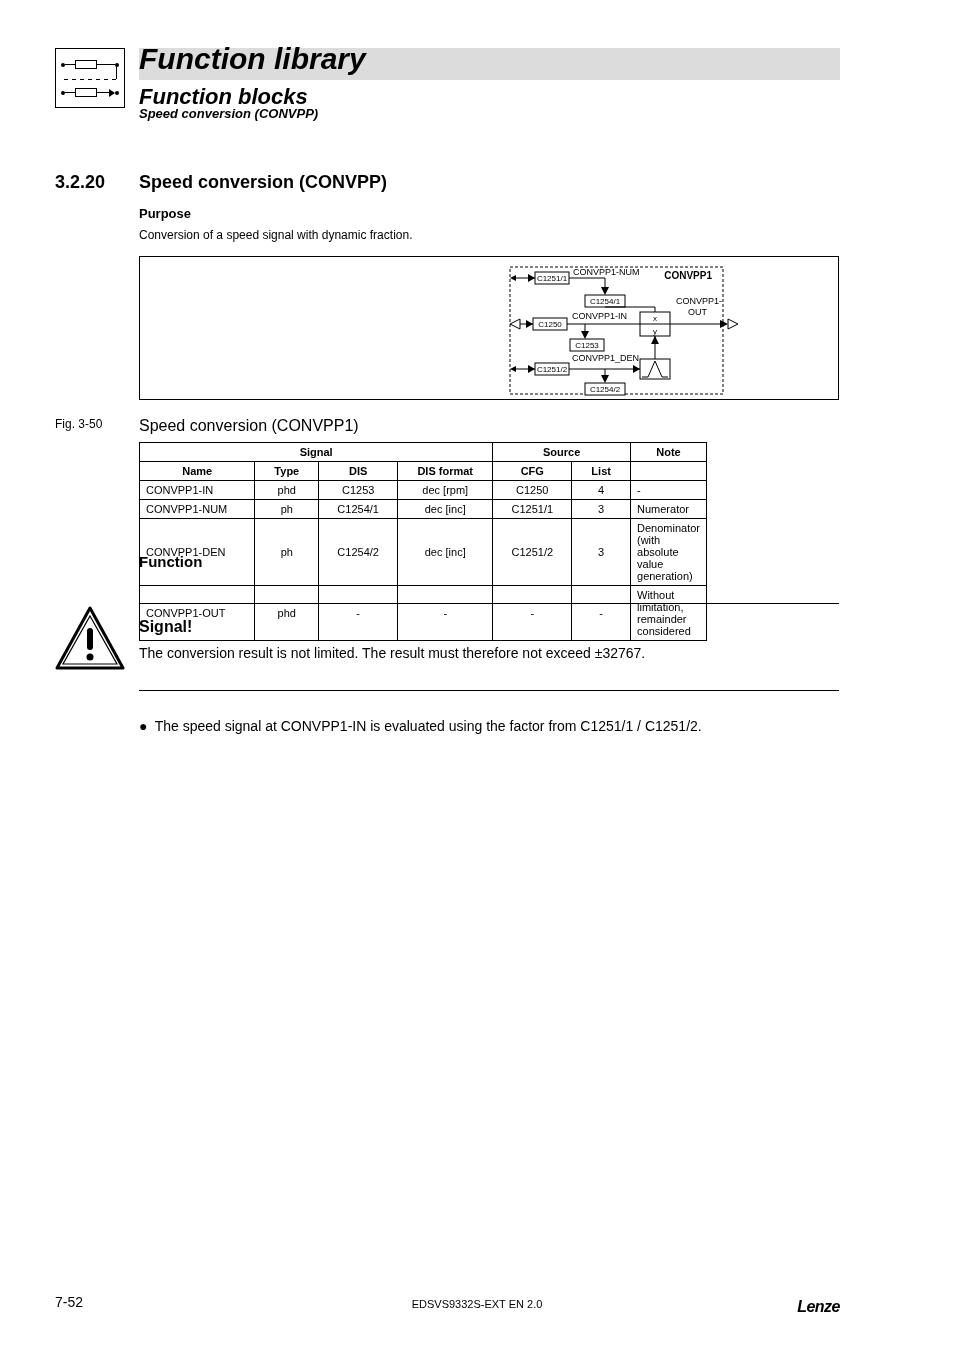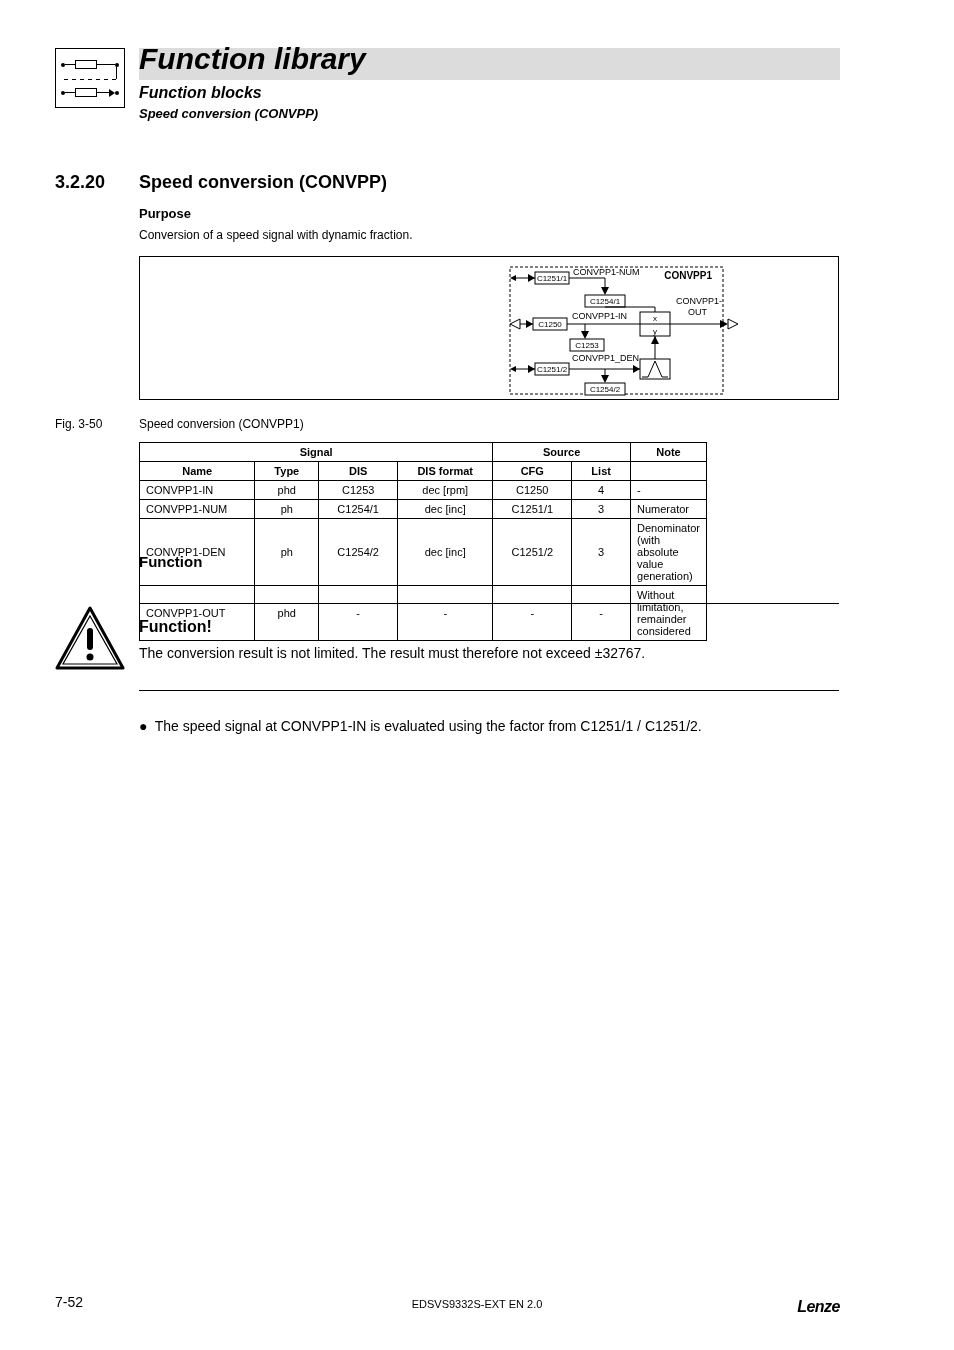--- a/index.html
+++ b/index.html
@@ -35,21 +35,21 @@
     font-weight: bold;
     font-size: 30px;
     color: #000;
     z-index: 2;
   }
   .header-sub1 {
     position: absolute;
     top: 84px;
     font-style: italic;
     font-weight: bold;
-    font-size: 16px;
+    font-size: 22px;
   }
   .header-sub2 {
     position: absolute;
     top: 106px;
     font-style: italic;
     font-weight: bold;
     font-size: 13px;
   }
 
   
@@ -123,21 +123,21 @@
   .fig-label {
     position: absolute;
     left: 55px;
     top: 417px;
     font-size: 12px;
   }
   .fig-text {
     position: absolute;
     left: 139px;
     top: 417px;
-    font-size: 12px;
+    font-size: 16px;
   }
 
   
   .sig-table {
     position: absolute;
     left: 139px;
     top: 442px;
     border-collapse: collapse;
     font-size: 11px;
     width: 568px;
@@ -405,21 +405,21 @@
   <div class="h-function">Function</div>
   <div class="rule1"></div>
 
   <svg class="warning-icon" viewBox="0 0 70 65">
     <polygon points="35,2 68,62 2,62" fill="none" stroke="#000" stroke-width="3" stroke-linejoin="round"></polygon>
     <polygon points="35,10 62,58 8,58" fill="none" stroke="#000" stroke-width="1.2"></polygon>
     <rect x="32" y="22" width="6" height="22" rx="3" fill="#000"></rect>
     <circle cx="35" cy="51" r="3.5" fill="#000"></circle>
   </svg>
 
-  <div class="caution-heading">Function!</div>
+  <div class="caution-heading">Signal!</div>
   <div class="caution-text">The conversion result is not limited. The result must therefore not exceed ±32767.</div>
   <div class="rule2"></div>
 
   <div class="bullet-row">
     <span class="bullet-dot">●</span>
     <span>The speed signal at CONVPP1-IN is evaluated using the factor from C1251/1 / C1251/2.</span>
   </div>
 
   <div class="footer-left">7-52</div>
   <div class="footer-center">EDSVS9332S-EXT EN 2.0</div>

